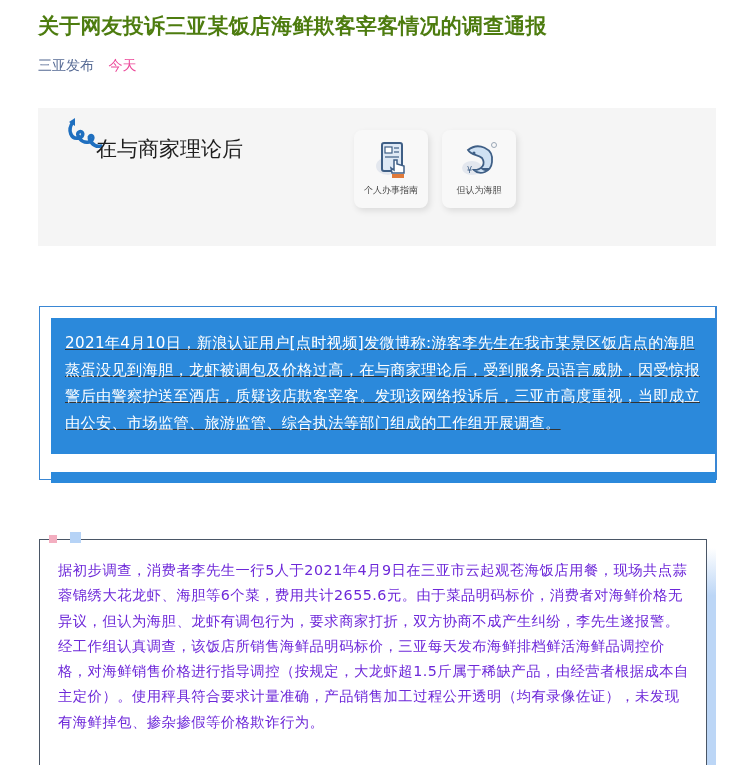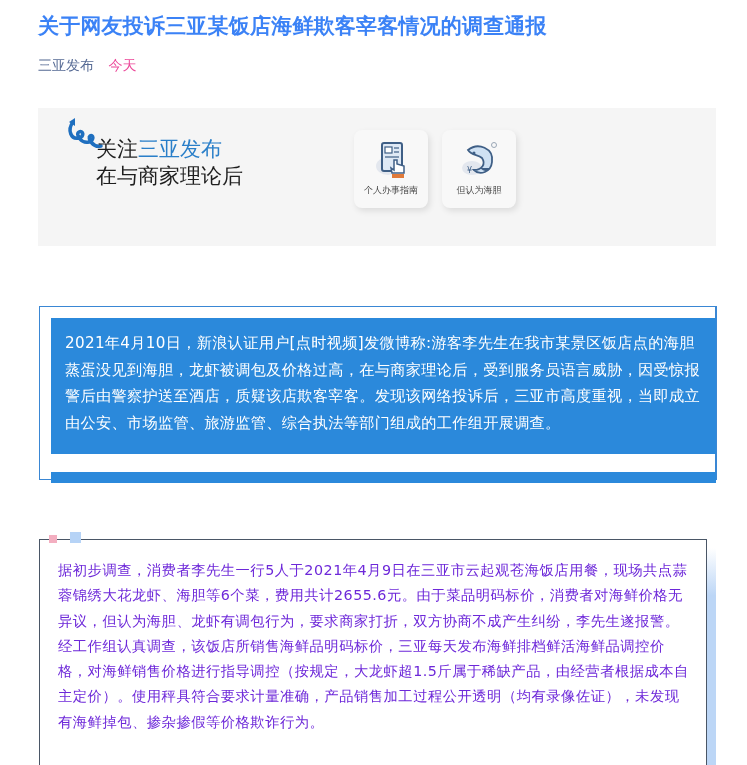--- a/index.html
+++ b/index.html
@@ -1,38 +1,38 @@
 <!DOCTYPE html>
 <html><head>
   <meta charset="utf-8">
   <style>
     html, body { margin: 0; padding: 0; background: #ffffff; }
     body { width: 747px; height: 765px; overflow: hidden; position: relative;
       font-family: "DejaVu Sans", "Liberation Sans", sans-serif; color: #333; }
 
     .title { position: absolute; left: 38px; top: 12px; font-size: 21px; font-weight: bold;
-      color: #3b82f6; letter-spacing: 0.2px; white-space: nowrap; }
+      color: #4d7c0f; letter-spacing: 0.2px; white-space: nowrap; }
     .meta { position: absolute; left: 38px; top: 57px; font-size: 14px; white-space: nowrap; }
     .meta .author { color: #576b95; }
     .meta .date { color: #ec4899; margin-left: 10px; }
 
     .banner { position: absolute; left: 38px; top: 108px; width: 678px; height: 138px;
       background: #f5f5f5; }
     .banner .loop { position: absolute; left: 25px; top: 8px; width: 42px; height: 40px; }
     .banner .lines { position: absolute; left: 58px; top: 28px; font-size: 21px; line-height: 27px; color: #1e1e1e; }
     .banner .lines .hl { color: #2a7fc9; }
     .tiles { position: absolute; left: 316px; top: 22px; display: flex; gap: 14px; }
     .tile { width: 74px; height: 78px; background: #f8f8f8; border-radius: 8px;
       box-shadow: 2px 3px 6px rgba(0,0,0,0.10); display: flex; flex-direction: column; align-items: center; }
     .tile svg { margin-top: 10px; width: 42px; height: 40px; }
     .tile .lbl { font-size: 9px; color: #444; margin-top: 4px; white-space: nowrap; }
 
     .box1-frame { position: absolute; left: 39px; top: 306px; width: 675px; height: 172px;
       border: 1px solid #3a87d4; border-right-width: 2px; }
-    .box1 { position: absolute; left: 51px; top: 318px; width: 665px; height: 136px; background: #2b89db; }
+    .box1 { position: absolute; left: 51px; top: 318px; width: 665px; height: 136px; background: #2b89db; text-decoration: underline; }
     .box1-strip { position: absolute; left: 51px; top: 472px; width: 665px; height: 11px; background: #2b89db; }
     .box1 p { margin: 0; padding: 12px 10px 0 14px; color: #ffffff; font-size: 15.2px; line-height: 26.5px;
       letter-spacing: 0.3px; font-family: "DejaVu Sans", sans-serif; }
 
     .box2-shadow { position: absolute; left: 700px; top: 548px; width: 16px; height: 217px;
       background: linear-gradient(180deg, rgba(188,214,246,0) 0%, #bcd6f6 22%, #bcd6f6 100%); }
     .box2 { position: absolute; left: 39px; top: 539px; width: 666px; height: 240px;
       border: 1px solid #4a5666; border-bottom: none; background: #fff; }
     .sq-pink { position: absolute; left: 49px; top: 535px; width: 8px; height: 8px; background: #f3aec0; }
     .sq-blue { position: absolute; left: 70px; top: 532px; width: 11px; height: 11px; background: #b6d3f6; }
@@ -47,21 +47,20 @@
   <span class="author">三亚发布</span>
   <span class="date">今天</span>
 </div>
 
 <div class="banner">
   <svg class="loop" viewBox="0 0 42 40">
     <path d="M6 6 L12 2 L12 10 Z" fill="#1f6fbf"></path>
     <path d="M10 6 C4 14, 8 24, 16 22 C22 20, 20 14, 16 16 C12 18, 18 28, 26 26 C32 24, 30 18, 27 20 C24 22, 30 32, 38 30" fill="none" stroke="#1f6fbf" stroke-width="3.5" stroke-linecap="round"></path>
   </svg>
   <div class="lines">
-    <div><span>关注</span><span class="hl">三亚发布</span></div>
     <div>在与商家理论后</div>
   </div>
   <div class="tiles">
     <div class="tile">
       <svg viewBox="0 0 42 40">
         <ellipse cx="18" cy="26" rx="12" ry="9" fill="#e3e7ee"></ellipse>
         <rect x="12" y="3" width="20" height="28" rx="2" fill="#dfe9f5" stroke="#3f5f86" stroke-width="2"></rect>
         <rect x="15" y="7" width="7" height="6" fill="#fff" stroke="#3f5f86" stroke-width="1.2"></rect>
         <line x1="24" y1="8" x2="29" y2="8" stroke="#3f5f86" stroke-width="1.2"></line>
         <line x1="24" y1="12" x2="29" y2="12" stroke="#3f5f86" stroke-width="1.2"></line>

